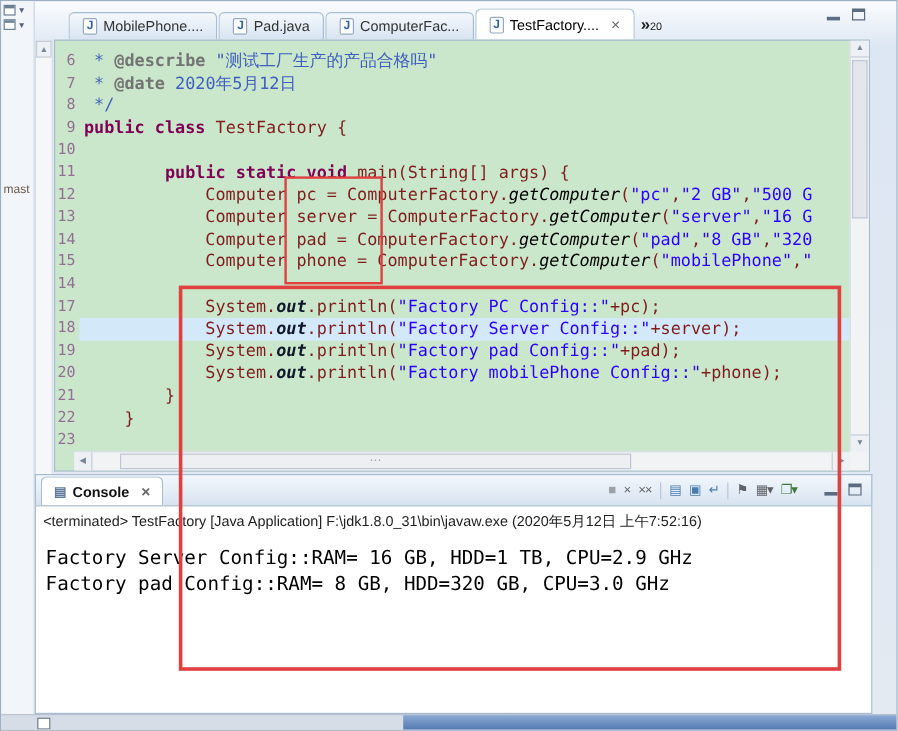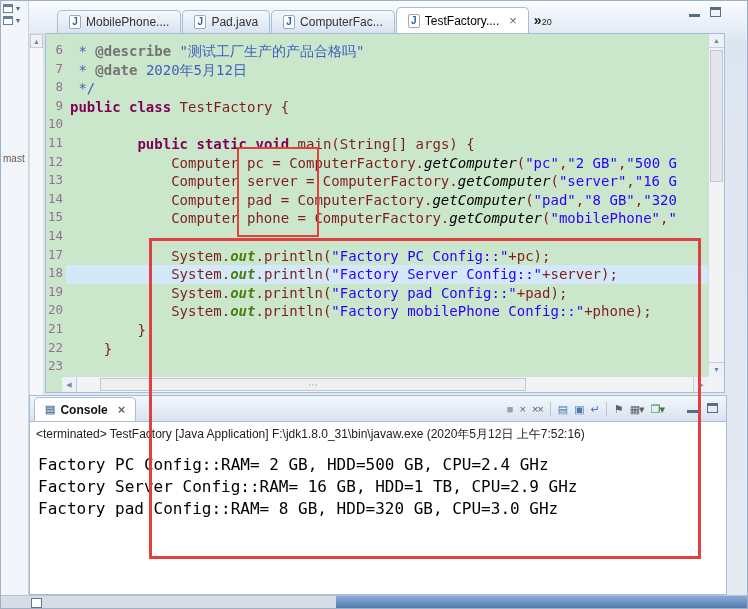--- a/index.html
+++ b/index.html
@@ -37,21 +37,21 @@
   .gutter{position:absolute;left:0;top:0;bottom:16px;width:20px;padding-top:8px;overflow:hidden}
   .ln{height:18.6px;line-height:18.6px;font:12.5px "DejaVu Sans Mono","Liberation Mono",monospace;color:#946F94;text-align:right;padding-right:3px}
   .code{position:absolute;left:20px;top:0;right:16px;bottom:16px;padding:8px 0 0 4px;overflow:hidden;font:14px/18.6px "DejaVu Sans Mono","Liberation Mono",monospace;white-space:pre;color:#000}
   .row{height:18.6px}
   .row.hl{background:#D3E8F8;margin-left:-4px;padding-left:4px}
   .tok-k{color:#7F0055;font-weight:bold}
   .tok-s{color:#2A00FF}
   .tok-c{color:#3F5FBF}
   .tok-t{color:#737373;font-weight:bold}
   .tok-d{color:#7f1d1d}
-  .tok-f{color:#4d7c0f;font-weight:bold;font-style:italic}
+  .tok-f{color:#0f172a;font-weight:bold;font-style:italic}
   .tok-m{color:#000;font-style:italic}
   .v-sb{position:absolute;right:0;top:0;bottom:16px;width:16px;background:#F2F3F5;border-left:1px solid #D5DAE0}
   .v-sb .thumb{position:absolute;left:1px;top:16px;width:13px;height:132px;background:#E3E7ED;border:1px solid #BEC8D4}
   .v-sb .arr{position:absolute;left:0;width:15px;height:14px;text-align:center;font-size:7px;color:#7A8699;line-height:14px;background:#EDF0F4;border-bottom:1px solid #C6CED8}
   .v-sb .arr.dn{bottom:0;border-top:1px solid #C6CED8;border-bottom:none}
   .h-sb{position:absolute;left:16px;right:16px;bottom:0;height:16px;background:#F2F3F5;border-top:1px solid #D5DAE0}
   .h-sb .thumb{position:absolute;left:38px;top:1px;width:426px;height:13px;background:#EDEFF3;border:1px solid #BEC8D4;text-align:center;color:#98A4B4;font-size:10px;line-height:11px}
   .h-sb .arr{position:absolute;top:0;width:15px;height:15px;text-align:center;font-size:7px;color:#7A8699;line-height:15px;background:#EDF0F4}
   .h-sb .arr.lf{left:0;border-right:1px solid #C6CED8}
   .h-sb .arr.rt{right:0;border-left:1px solid #C6CED8}
@@ -185,21 +185,21 @@
           <span class="ticon" style="color: rgb(95, 99, 104);">▦▾</span>
           <span class="ticon" style="color: rgb(60, 122, 60);">❐▾</span>
         </div>
       <div class="console-btns">
         <span class="icon-min"></span>
         <span class="icon-max"></span>
       </div>
     </div>
     <div class="console-body">
       <div class="console-status">&lt;terminated&gt; TestFactory [Java Application] F:\jdk1.8.0_31\bin\javaw.exe (2020年5月12日 上午7:52:16)</div>
-      <div class="console-output"><div class="cline">Factory PC Config::RAM= 2 GB, HDD=500 GB, CPU=2.4 GHz</div><div class="cline">Factory Server Config::RAM= 16 GB, HDD=1 TB, CPU=2.9 GHz</div><div class="cline">Factory pad Config::RAM= 8 GB, HDD=320 GB, CPU=3.0 GHz</div></div>
+      <div class="console-output"><div class="cline">Factory Server Config::RAM= 16 GB, HDD=1 TB, CPU=2.9 GHz</div><div class="cline">Factory pad Config::RAM= 8 GB, HDD=320 GB, CPU=3.0 GHz</div></div>
     </div>
   </div>
 
   <div class="bottom">
     <span class="bicon"></span>
     <div class="blue"></div>
   </div>
 
   <div class="ann r1"></div>
   <div class="ann r2"></div>

